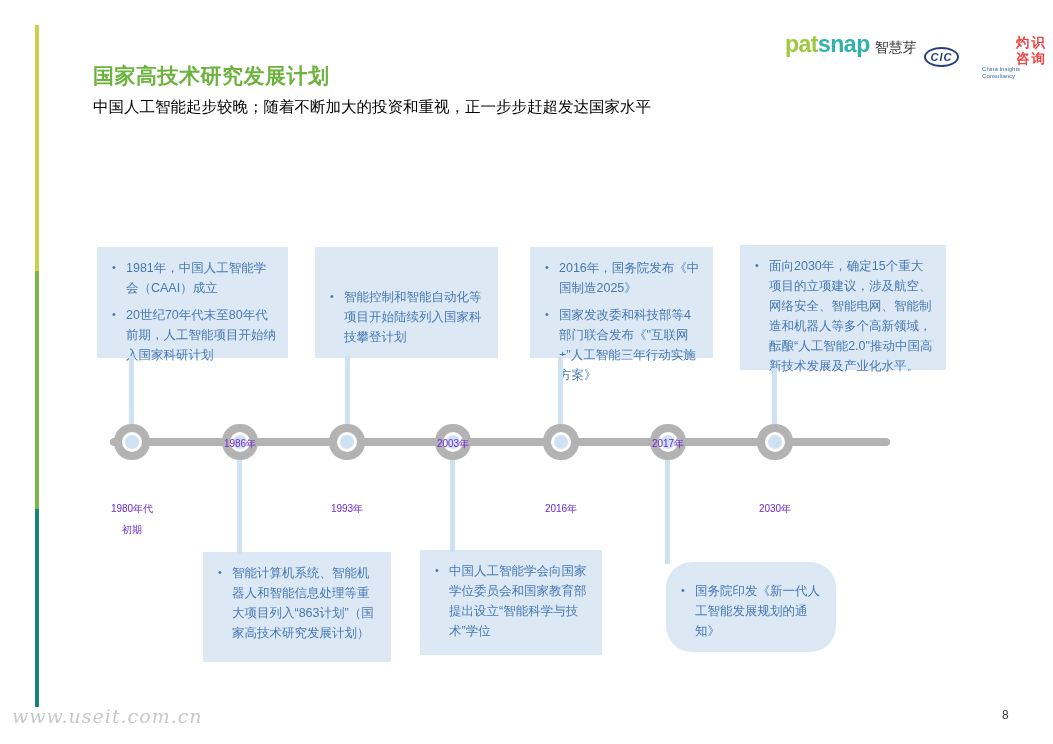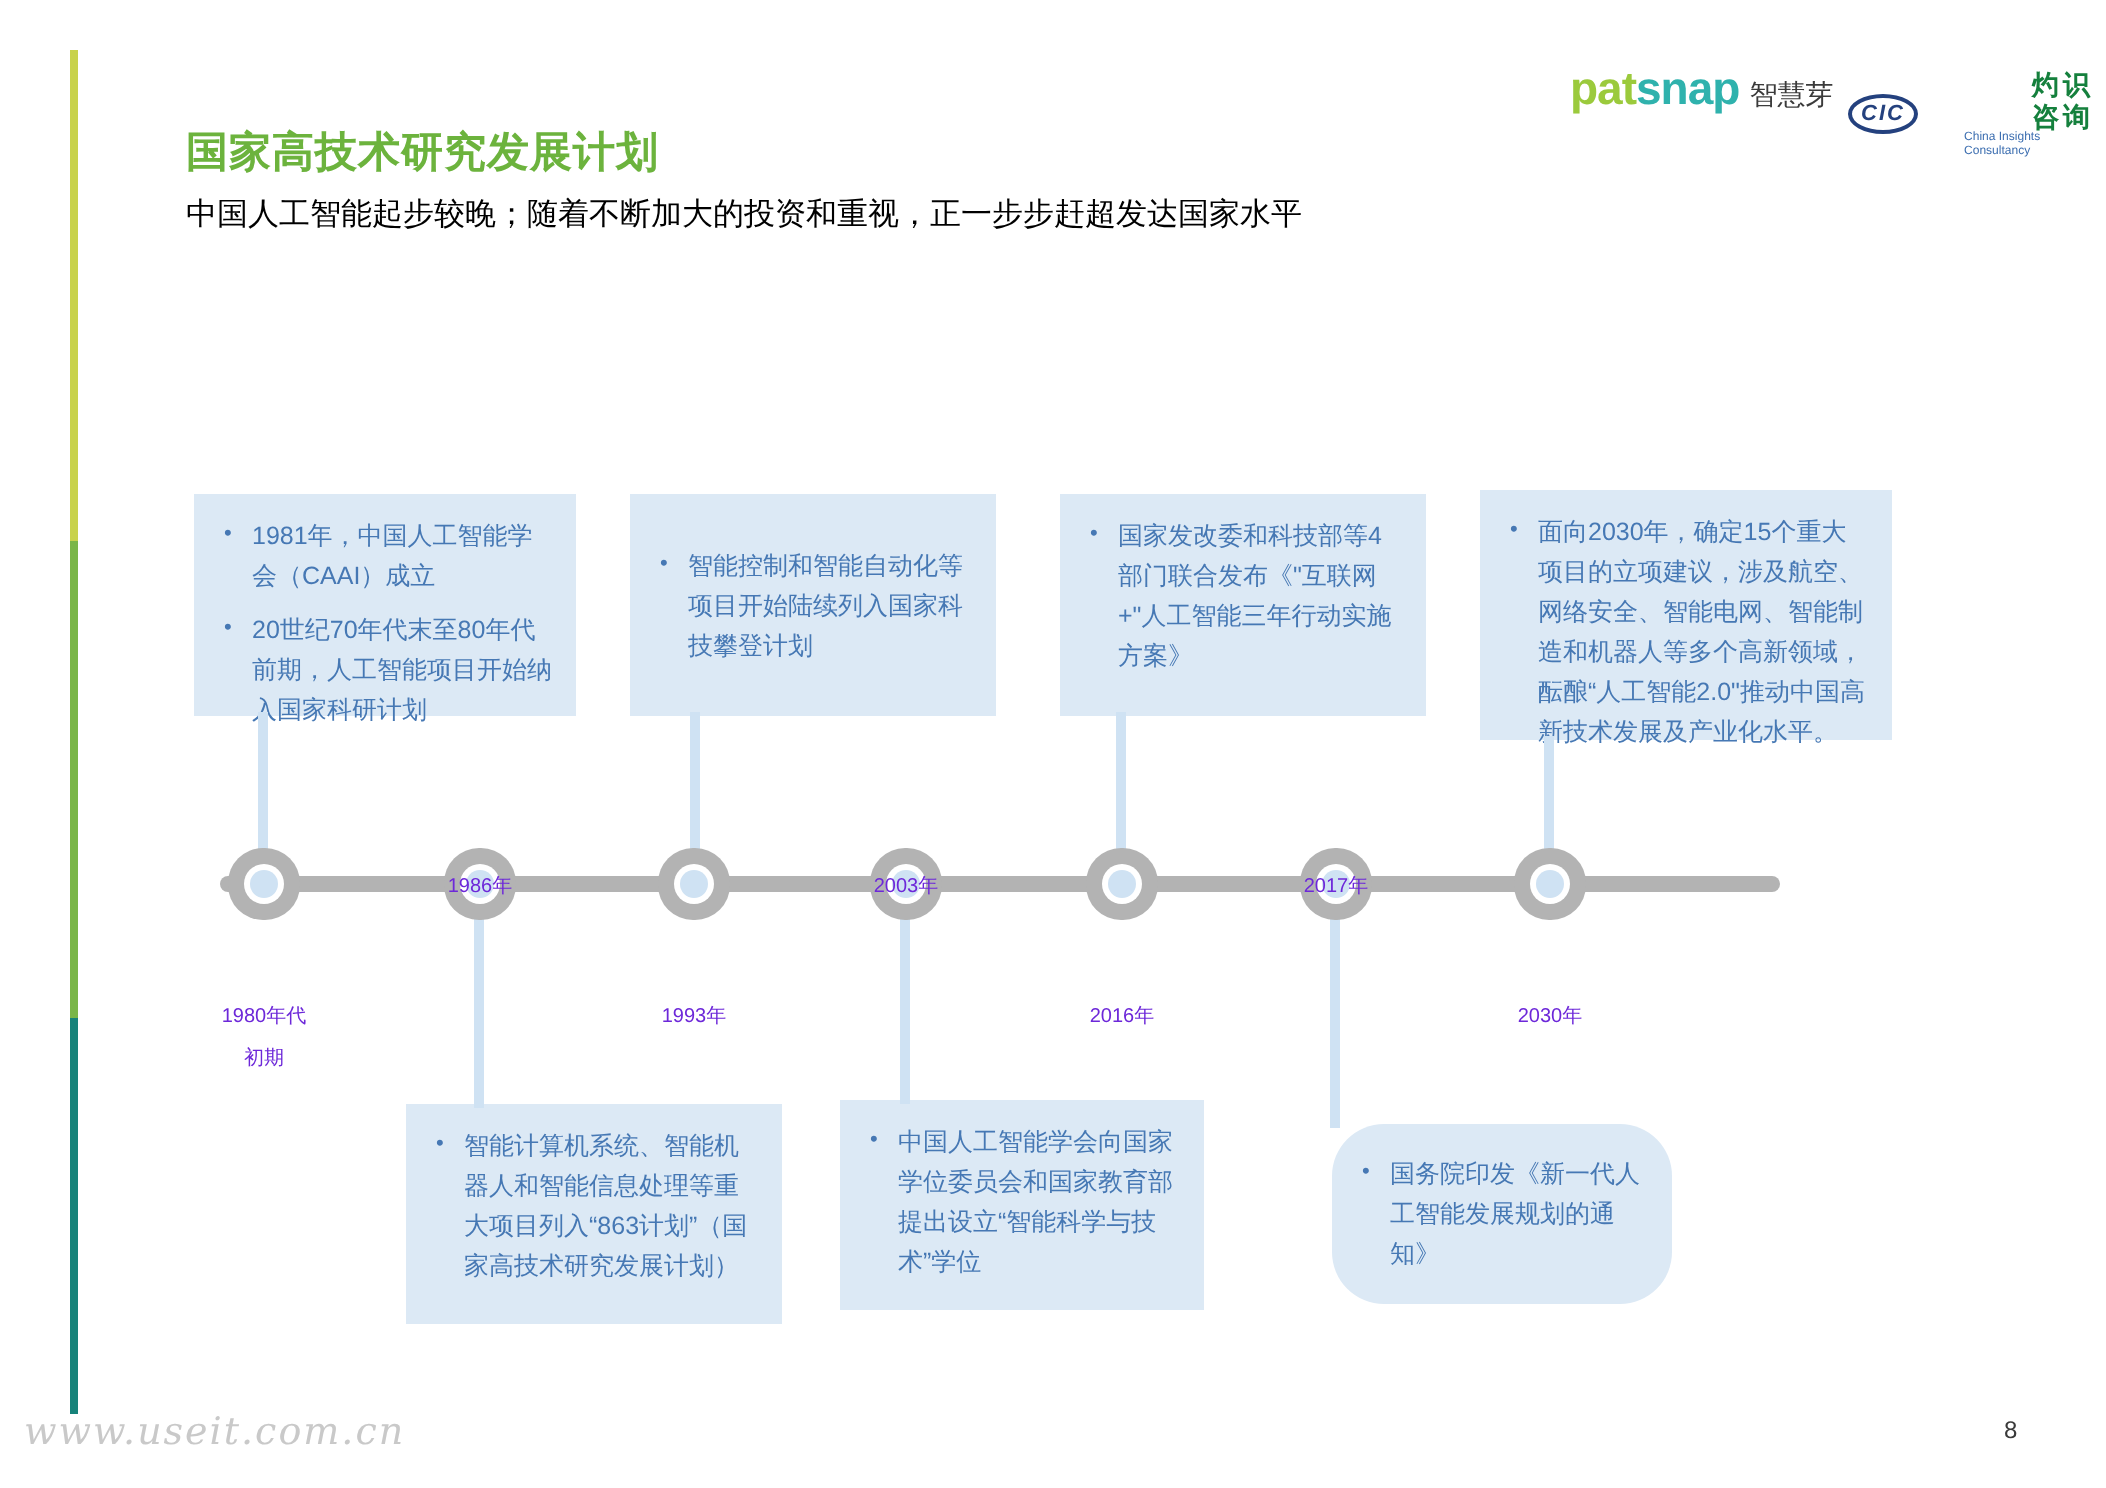--- a/index.html
+++ b/index.html
@@ -20,35 +20,35 @@
   .logo-patsnap .word { font-size:23px; font-weight:bold; letter-spacing:-0.5px; }
   .logo-patsnap .pat { color:#9bca3c; }
   .logo-patsnap .snap { color:#2fb2ad; }
   .logo-patsnap .cn { font-size:14px; color:#3b3b3b; margin-left:5px; font-weight:500;font-family:Liberation Mono, monospace; }
 
   .logo-cic { position:absolute; left:924px; top:35px; display:flex; align-items:center; gap:23px; }
   .cic-ellipse { width:46px; height:20px; border:2px solid #24417e; border-radius:50%;
     display:flex; align-items:center; justify-content:center;
     color:#24417e; font-weight:bold; font-style:italic; font-size:11px; letter-spacing:1px; }
   .cic-right { display:flex; flex-direction:column; line-height:1.15; }
-  .cic-cn { font-size:13.5px; font-weight:bold; color:#15803d; letter-spacing:2px;margin-left:34px; }
+  .cic-cn { font-size:13.5px; font-weight:bold; color:#ef4444; letter-spacing:2px;margin-left:34px; }
   .cic-en { font-size:6px; color:#3c6eb0; }
 
   
   .tl-bar { position:absolute; left:110px; top:438px; width:780px; height:8px; background:#b3b3b3; border-radius:4px; z-index:2; }
   .tl-node { position:absolute; top:435px; width:14px; height:14px; border-radius:50%; background:#cfe2f3;
     box-shadow:0 0 0 3px #ffffff, 0 0 0 11px #b3b3b3; z-index:3; }
   .connector { position:absolute; width:5px; background:#cfe2f3; z-index:1; }
 
   .year { position:absolute; width:90px; text-align:center; color:#6d28d9; font-size:10px; line-height:21px; z-index:4;margin-top:34px; }
   .year span { display:block; }
 
   
   .card { position:absolute; background:#dce9f5; color:#4678b4; font-size:12.5px; line-height:1.6; padding:11px 12px; }
-  .card.v-center { display:flex; align-items:center; }
+  .card.v-center { display:flex; align-items:flex-end; }
   .card ul { list-style:none; width:100%; }
   .card li { position:relative; padding-left:17px; margin-bottom:7px; }
   .card li:last-child { margin-bottom:0; }
   .card li::before { content:"•"; position:absolute; left:3px; top:1px; font-size:11px; }
 
   
   .ct1 { left:97px;  top:247px; width:191px; height:111px; }
   .ct2 { left:315px; top:247px; width:183px; height:111px; }
   .ct3 { left:530px; top:247px; width:183px; height:111px; }
   .ct4 { left:740px; top:245px; width:206px; height:125px; }
@@ -90,20 +90,21 @@
       <li>20世纪70年代末至80年代前期，人工智能项目开始纳入国家科研计划</li>
     </ul>
   </div>
   <div class="card ct2 v-center">
     <ul>
       <li>智能控制和智能自动化等项目开始陆续列入国家科技攀登计划</li>
     </ul>
   </div>
   <div class="card ct3">
     <ul>
+      <li>2016年，国务院发布《中国制造2025》</li>
       <li>国家发改委和科技部等4部门联合发布《"互联网+"人工智能三年行动实施方案》</li>
     </ul>
   </div>
   <div class="card ct4">
     <ul>
       <li>面向2030年，确定15个重大项目的立项建议，涉及航空、网络安全、智能电网、智能制造和机器人等多个高新领域，酝酿“人工智能2.0"推动中国高新技术发展及产业化水平。</li>
     </ul>
   </div>
 
   <div class="card cb1">

